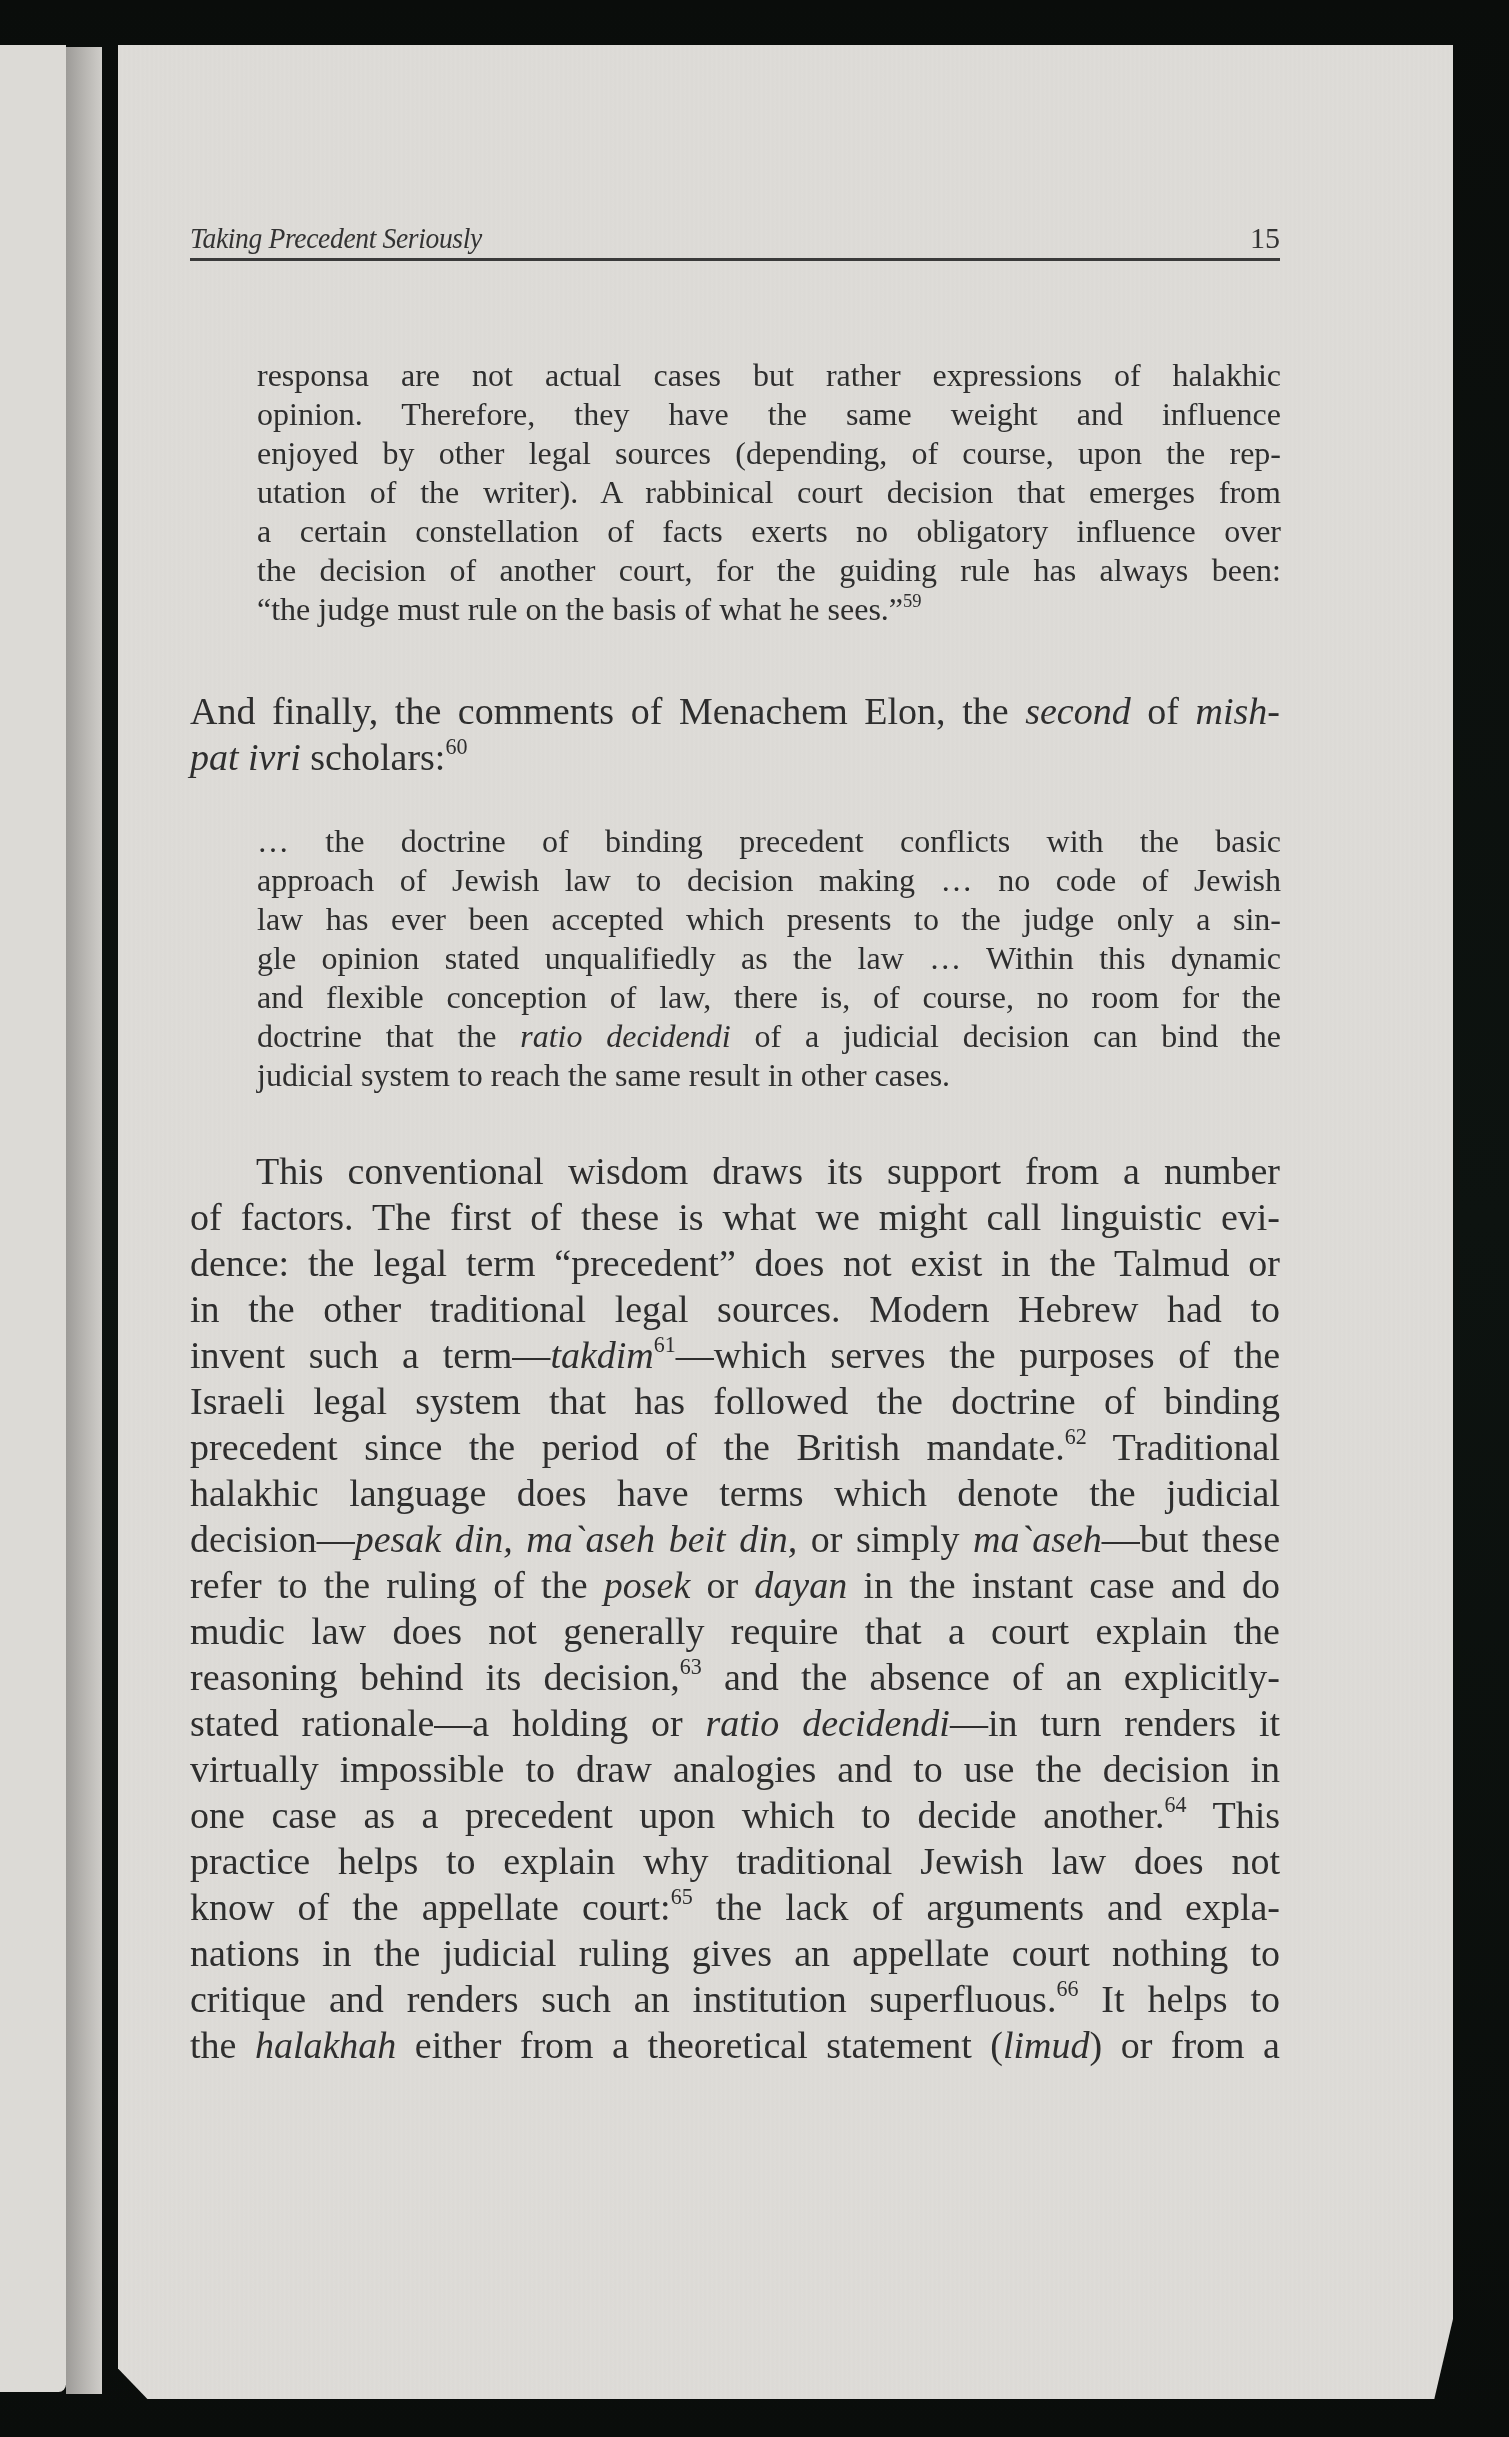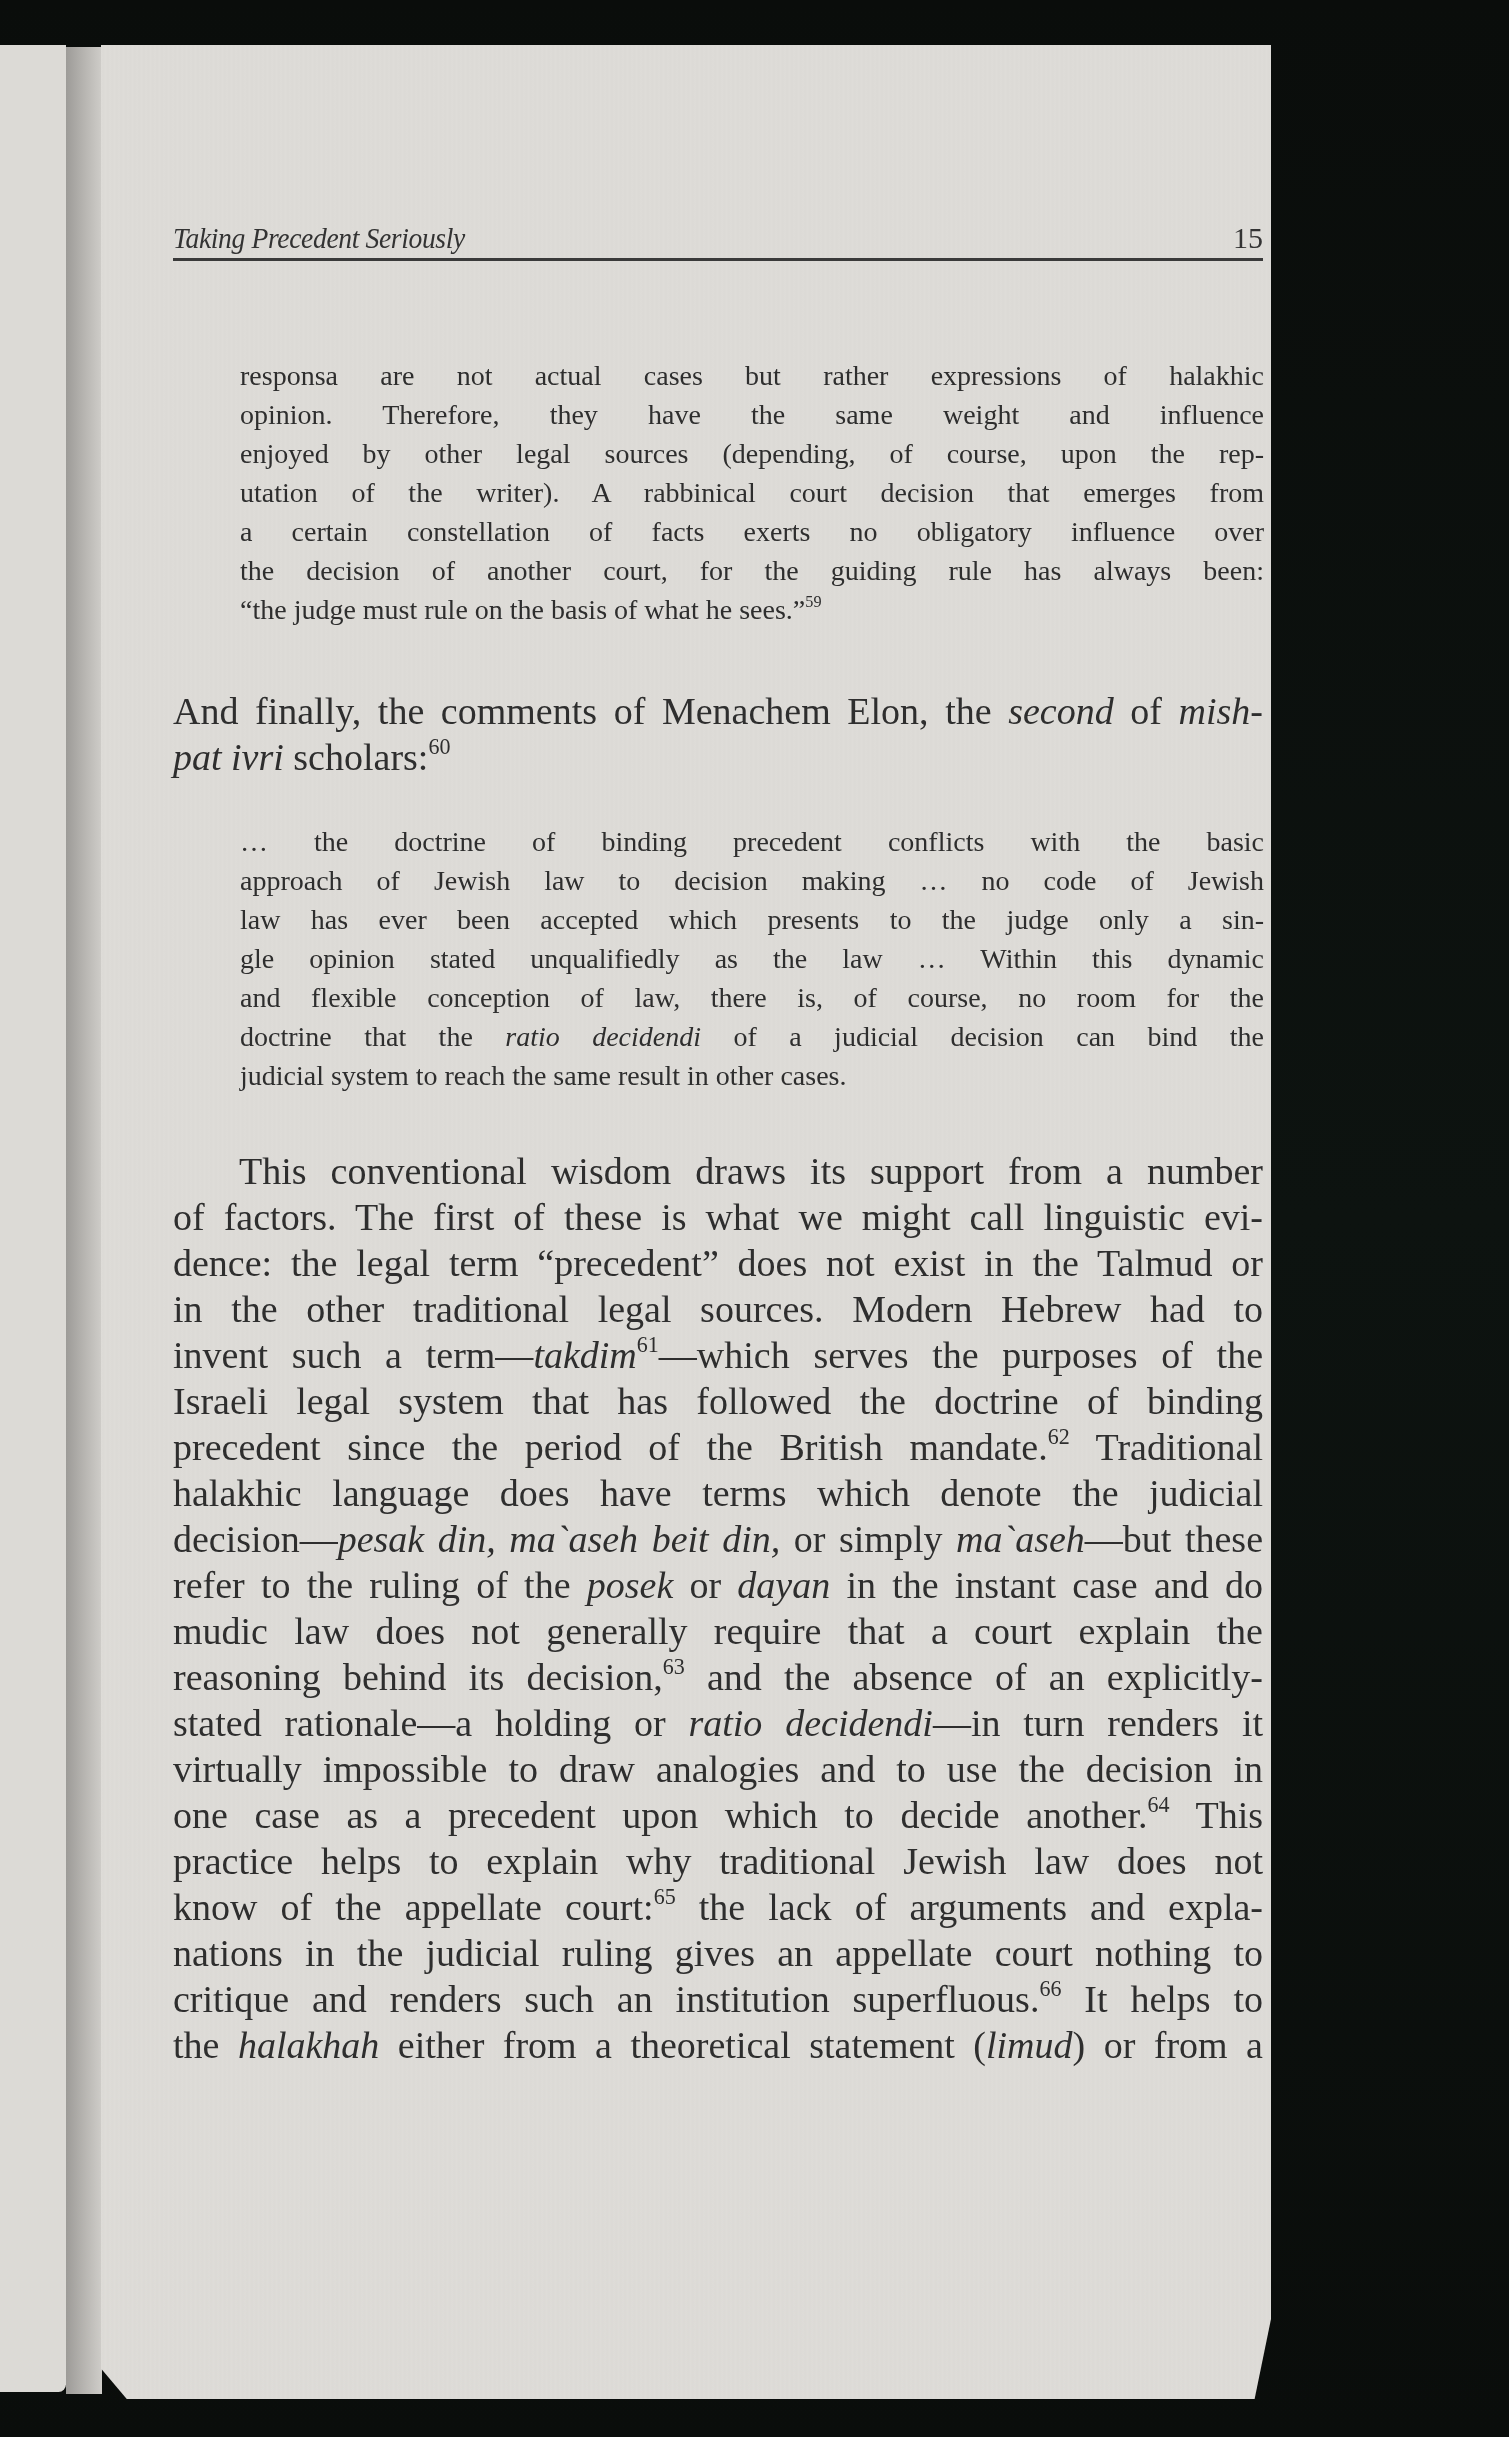--- a/index.html
+++ b/index.html
@@ -28,23 +28,23 @@
   .gutter {
     position: absolute;
     left: 66px;
     top: 47px;
     width: 36px;
     height: 2347px;
     background: linear-gradient(90deg, #9d9b98 0%, #b9b7b3 55%, #cfcdc9 100%);
   }
   .page {
     position: absolute;
-    left: 101px;
+    left: 118px;
     top: 45px;
-    width: 1170px;
+    width: 1335px;
     height: 2354px;
     background: #dedcd8;
     background-image: repeating-linear-gradient(90deg, rgba(0,0,0,0.00) 0px, rgba(0,0,0,0.012) 2.3px, rgba(0,0,0,0.00) 4.5px);
     clip-path: polygon(0 0, 100% 0, 100% 96.6%, 98.6% 100%, 2.2% 100%, 0 98.7%);
   }
   .running-head {
     position: absolute;
     left: 72px;
     top: 168px;
     width: 1090px;
@@ -75,21 +75,21 @@
   .text {
     font-family: "Liberation Serif", serif;
     color: #2e2e2e;
     text-align: justify;
     hyphens: manual;
   }
   .block {
     position: absolute;
     left: 139px;
     width: 1024px;
-    font-size: 28px;
+    font-size: 32px;
     line-height: 39px;
   }
   .para {
     position: absolute;
     left: 72px;
     width: 1090px;
     font-size: 38px;
     line-height: 46px;
   }
   .line {

